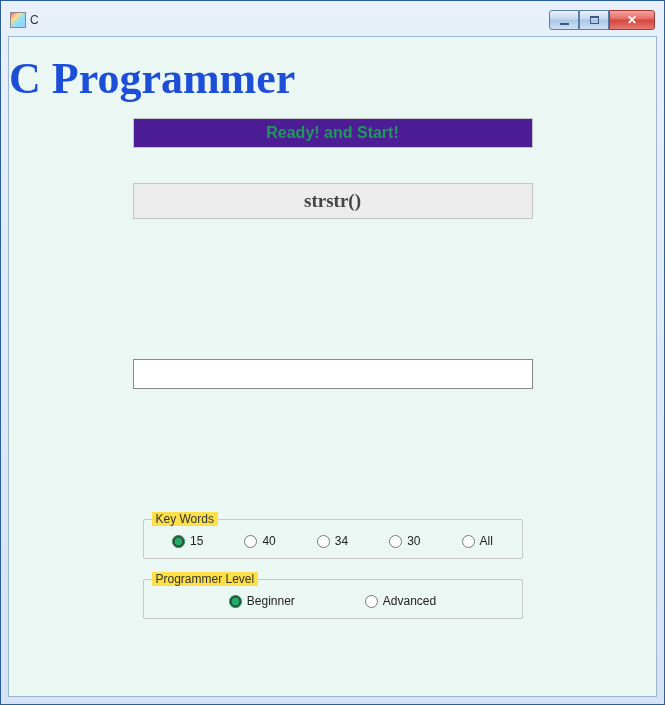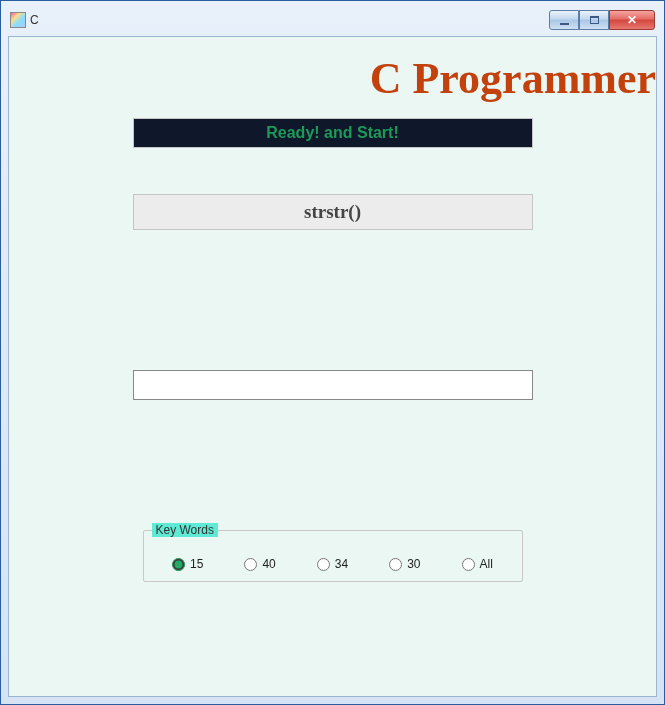--- a/index.html
+++ b/index.html
@@ -67,42 +67,42 @@
   border-bottom-right-radius: 3px;
 }
 .client {
   background: #ebf7f2;
   border: 1px solid #9db6cf;
   height: calc(100% - 28px);
   position: relative;
   padding-top: 16px;
 }
 .heading {
-  text-align: right;
+  text-align: left;
   font-size: 44px;
   font-weight: bold;
-  color: #c2410c;
+  color: #1d4ed8;
   font-family: Georgia, "Times New Roman", serif;
   margin-bottom: 14px;
 }
 .ready-bar {
   width: 400px;
   margin: 0 auto;
-  background: #0f172a;
+  background: #4c1d95;
   border: 1px solid #c5c5c5;
   text-align: center;
   padding: 5px 0;
   font-family: "Comic Sans MS", cursive, sans-serif;
   font-weight: bold;
   color: #1e9a58;
   font-size: 16px;
 }
 .keyword-bar {
   width: 400px;
-  margin: 46px auto 0 auto;
+  margin: 35px auto 0 auto;
   background: #ececec;
   border: 1px solid #c5c5c5;
   text-align: center;
   padding: 6px 0;
   font-family: Georgia, serif;
   font-weight: bold;
   color: #444;
   font-size: 19px;
 }
 .input-row {
@@ -124,32 +124,31 @@
   width: 380px;
   margin: 0 auto;
   border: 1px solid #c8c8c8;
   border-radius: 2px;
   padding: 14px 8px 10px 8px;
 }
 .groupbox .legend {
   position: absolute;
   top: -8px;
   left: 8px;
-  background: #5eead4;
+  background: #fde047;
   padding: 0 4px;
   font-size: 12px;
   color: #333;
 }
 .group1 { margin-top: 130px; }
 .group2 { margin-top: 20px; }
 .radio-row {
   display: flex;
   justify-content: space-around;
   align-items: flex-start;
-  margin-top: 12px;
 }
 .radio-row.row2 { justify-content: center; gap: 70px; }
 .radio-item {
   display: flex;
   align-items: center;
   gap: 5px;
   font-size: 12px;
   color: #222;
 }
 .radio-item input { accent-color: #2a6; }
@@ -210,15 +209,28 @@
           <input type="radio" name="kw" style="">
           <span>30</span>
         </label>
         <label class="radio-item">
           <input type="radio" name="kw" style="">
           <span>All</span>
         </label>
       </div>
     </div>
 
+    <div class="groupbox group2">
+      <div class="legend">Programmer Level</div>
+      <div class="radio-row row2">
+        <label class="radio-item">
+          <input type="radio" name="lvl" checked="" style="">
+          <span>Beginner</span>
+        </label>
+        <label class="radio-item">
+          <input type="radio" name="lvl" style="">
+          <span>Advanced</span>
+        </label>
+      </div>
+    </div>
 
   </div>
 </div>
 
 </body></html>

